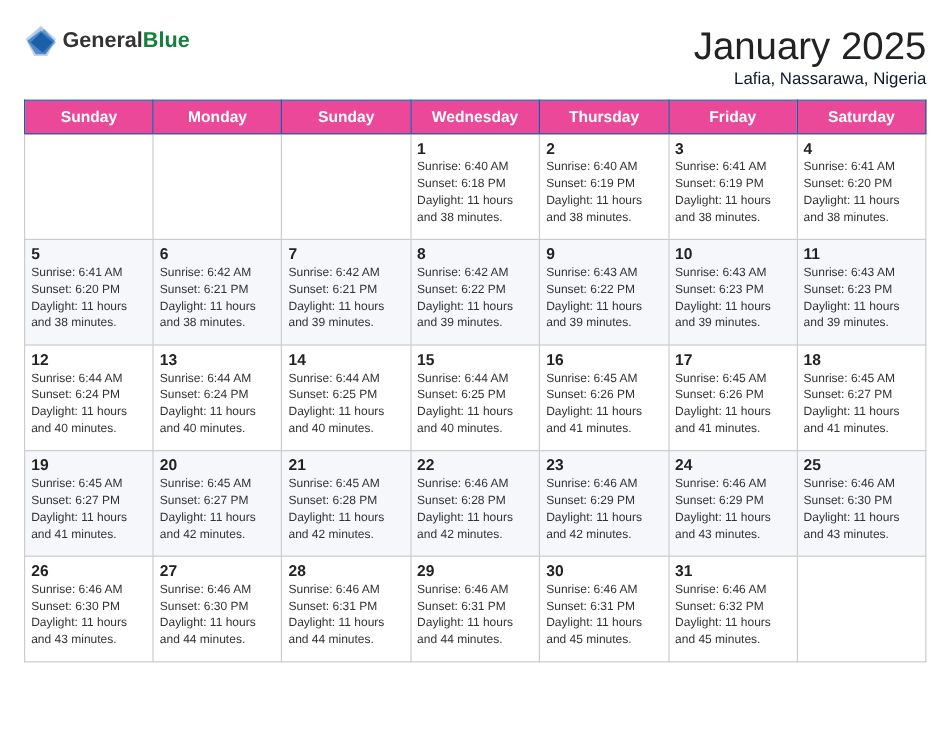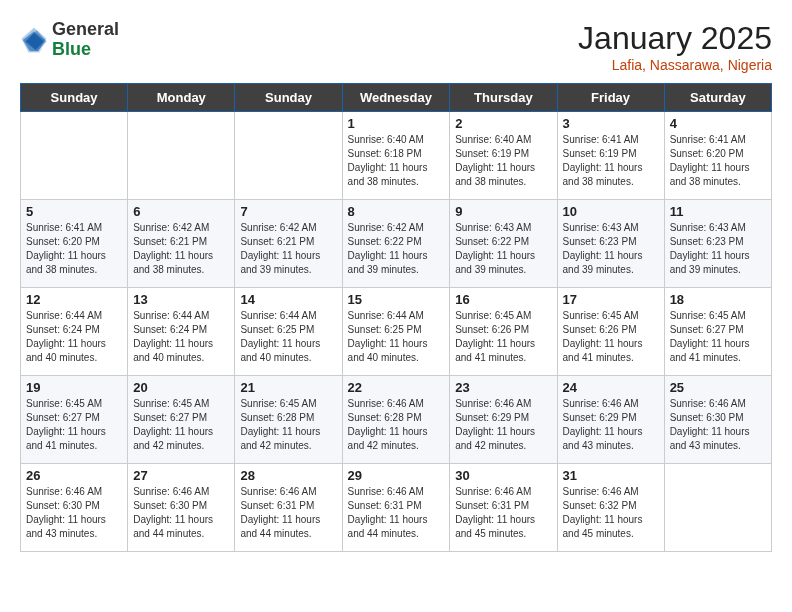--- a/index.html
+++ b/index.html
@@ -16,50 +16,50 @@
       align-items: flex-start;
       margin-bottom: 10px;
     }
     .logo {
       display: flex;
       align-items: center;
       gap: 4px;
     }
     .logo-text {
       display: flex;
-      flex-direction: column;
+      flex-direction: row;
       font-size: 18px;
       font-weight: bold;
       line-height: 1.1;
     }
     .logo-general { color: #333; }
     .logo-blue { color: #15803d; }
     .logo-icon {
       width: 28px;
       height: 28px;
     }
     .title-block {
       text-align: right;
     }
     .month-title {
       font-size: 32px;
       font-weight: normal;
       color: #222;
     }
     .subtitle {
       font-size: 14px;
-      color: #c2410c;
+      color: #0f172a;
     }
     .calendar {
       width: 100%;
       border-collapse: collapse;
       border: 1px solid #ccc;
     }
     .calendar th {
-      background-color: #404040;
+      background-color: #ec4899;
       color: #fff;
       text-align: center;
       font-size: 13px;
       padding: 6px 4px;
       border: 1px solid #1a5fa8;
     }
     .calendar td {
       vertical-align: top;
       border: 1px solid #ccc;
       padding: 4px 5px;

